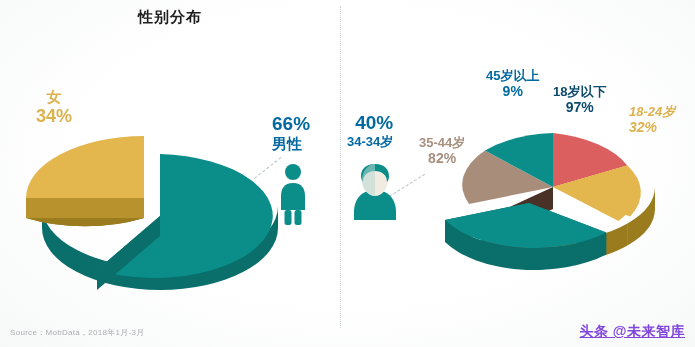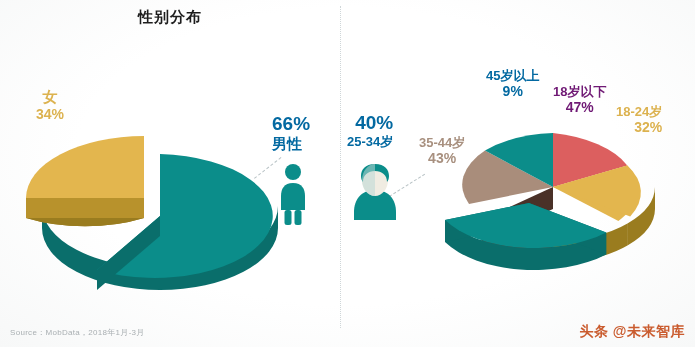--- a/index.html
+++ b/index.html
@@ -39,40 +39,41 @@
   .slice{position:absolute;left:0;top:0;width:100%;height:100%;}
   .slice svg{width:100%;height:100%;overflow:visible;display:block;}
 
   
   .lbl{position:absolute;line-height:1.18;font-weight:bold;white-space:nowrap;}
   .lbl .cat{display:block;}
   .lbl .val{display:block;}
 
   .l-gold{color:#dcb24f;}
   .l-teal{color:#0369a1;}
-  .l-red{color:#701a75;}
+  .l-red{color:#0c4a6e;}
   .l-brown{color:#a8907f;}
 
   .leader{position:absolute;border-top:1px dashed #b9c3c6;transform-origin:0 0;}
 
   
   .icon-person{position:absolute;}
   .icon-bust{position:absolute;}
 
   
   .source{
     position:absolute;left:10px;bottom:9px;
     font-size:8px;color:#a9afb2;letter-spacing:.3px;
     font-family:"Liberation Sans","DejaVu Sans",sans-serif;
     margin-top:41px;
   }
   .watermark{
     position:absolute;right:10px;bottom:6px;
-    font-size:14px;color:#c2410c;font-weight:bold;letter-spacing:.5px;
+    font-size:14px;color:#6d28d9;font-weight:bold;letter-spacing:.5px;
     opacity:.85;
+    text-decoration:underline;
   }
 </style>
 </head>
 <body>
 
 <div class="stage">
 
   <div class="divider"></div>
 
   <div class="panel panel-left">
@@ -113,21 +114,21 @@
             <path d="M 152 98 L 34 98 A 118 62 0 0 1 152 36 Z" fill="#e3b64e"></path>
 
             <path d="M 34 98 L 34 118 L 152 118 L 152 98 Z" fill="#b8922c"></path>
           </g>
         </svg>
       </div>
     </div>
 
     <div class="lbl l-gold" style="left:36px;top:88px;font-size:15px;text-align:center;">
       <span class="cat">女</span>
-      <span class="val" style="font-size:14px;">34%</span>
+      <span class="val" style="font-size:18px;">34%</span>
     </div>
 
     <div class="lbl l-teal" style="left:272px;top:113px;font-size:19px;text-align:left;">
       <span class="val">66%</span>
       <span class="cat" style="font-size:15px;">男性</span>
     </div>
 
     <div class="leader" style="left:254px;top:178px;width:34px;transform:rotate(-38deg);"></div>
 
     <div class="icon-person" style="left:277px;top:163px;width:32px;height:62px;">
@@ -170,39 +171,39 @@
           <path d="M 168 62 L 168 84 L 84.0 101.0 L 84.0 79.0 Z" fill="#0a6e6b"></path>
           <path d="M 168 62 L 168 84 L 245.2 113.4 L 245.2 91.4 Z" fill="#0a6e6b"></path>
 
           <path d="M 168 62 L 245.2 91.4 A 102 54 0 0 1 84.0 79.0 Z" fill="#0b8d8a"></path>
         </g>
       </svg>
     </div>
 
     <div class="lbl l-teal" style="left:6px;top:112px;font-size:19px;text-align:right;">
       <span class="val">40%</span>
-      <span class="cat" style="font-size:13px;">25-34岁</span>
+      <span class="cat" style="font-size:13px;">34-34岁</span>
     </div>
 
     <div class="lbl l-brown" style="left:78px;top:118px;font-size:13px;text-align:center;margin-top:17px;">
       <span class="cat">35-44岁</span>
-      <span class="val" style="font-size:14px;">43%</span>
+      <span class="val" style="font-size:14px;">82%</span>
     </div>
 
     <div class="lbl l-teal" style="left:145px;top:68px;font-size:13px;text-align:center;">
       <span class="cat">45岁以上</span>
       <span class="val" style="font-size:14px;">9%</span>
     </div>
 
     <div class="lbl l-red" style="left:212px;top:84px;font-size:13px;text-align:center;">
       <span class="cat">18岁以下</span>
-      <span class="val" style="font-size:14px;">47%</span>
-    </div>
-
-    <div class="lbl l-gold" style="left:275px;top:104px;font-size:13px;text-align:right;">
+      <span class="val" style="font-size:14px;">97%</span>
+    </div>
+
+    <div class="lbl l-gold" style="left:288px;top:104px;font-size:13px;text-align:left;font-style:italic;">
       <span class="cat">18-24岁</span>
       <span class="val" style="font-size:14px;">32%</span>
     </div>
 
     <div class="leader" style="left:48px;top:196px;width:42px;transform:rotate(-32deg);"></div>
 
     <div class="icon-bust" style="left:9px;top:158px;width:50px;height:62px;">
       <svg viewBox="0 0 50 62" width="50" height="62">
         <path d="M25 32 c-14 0 -21 10 -21 22 l0 8 l42 0 l0 -8 c0 -12 -7 -22 -21 -22 z" fill="#0b8d8a"></path>
         <ellipse cx="25" cy="22" rx="13" ry="16" fill="#f0ece2"></ellipse>

